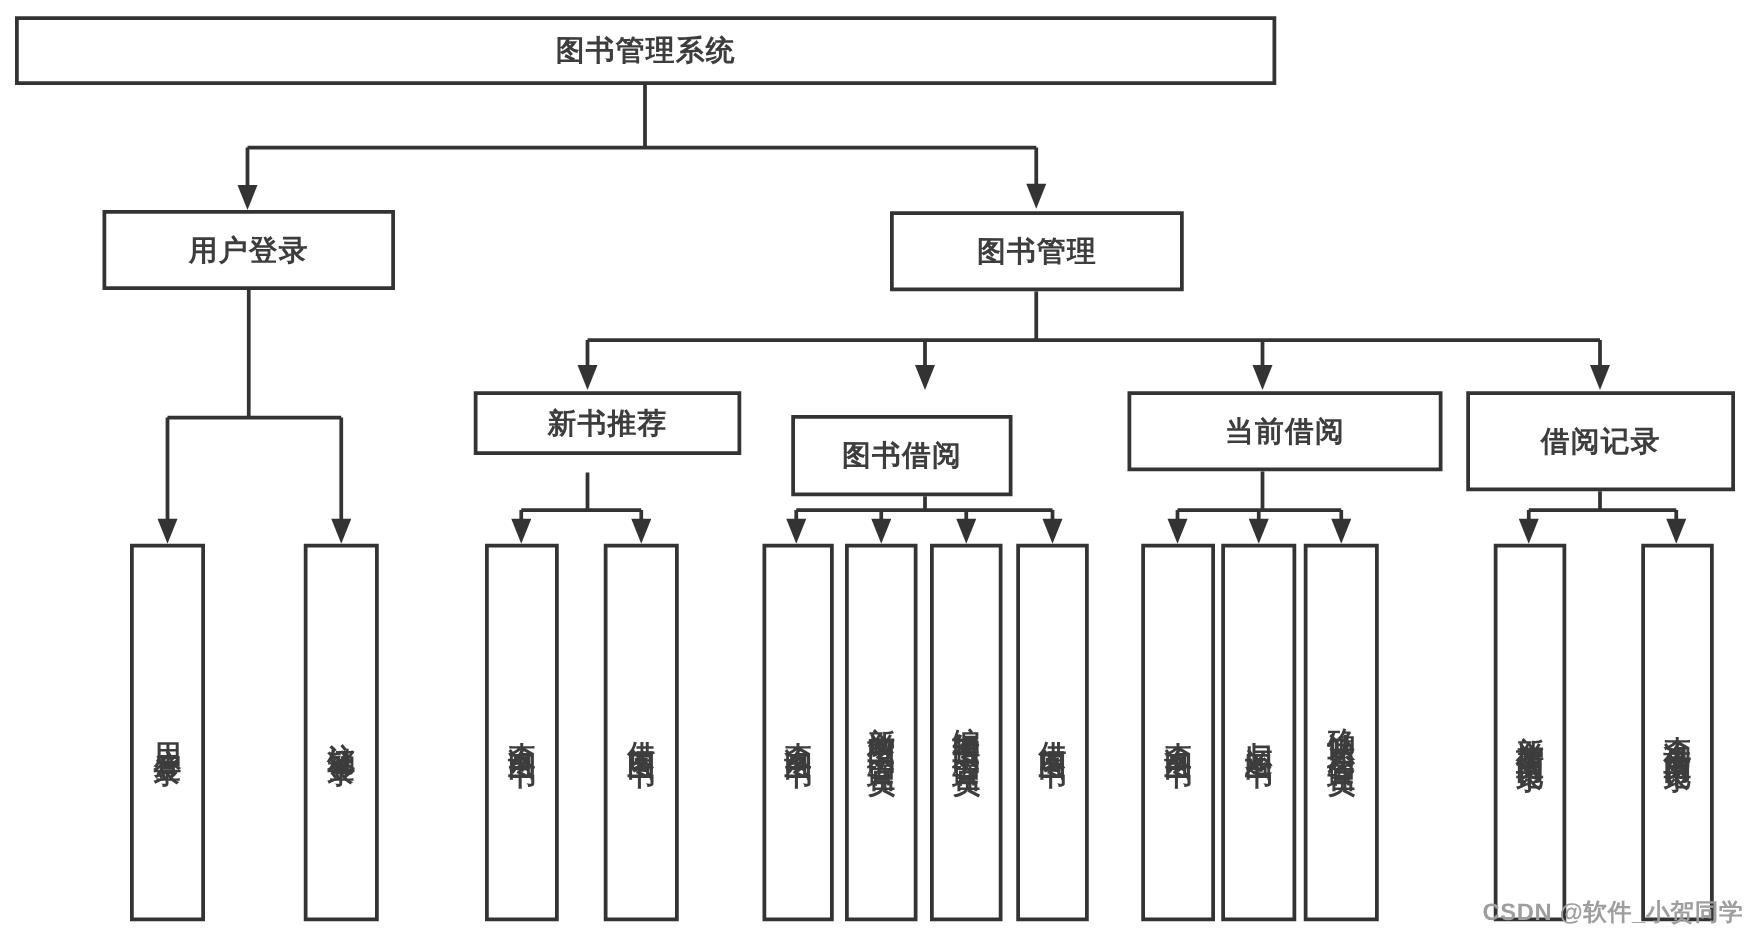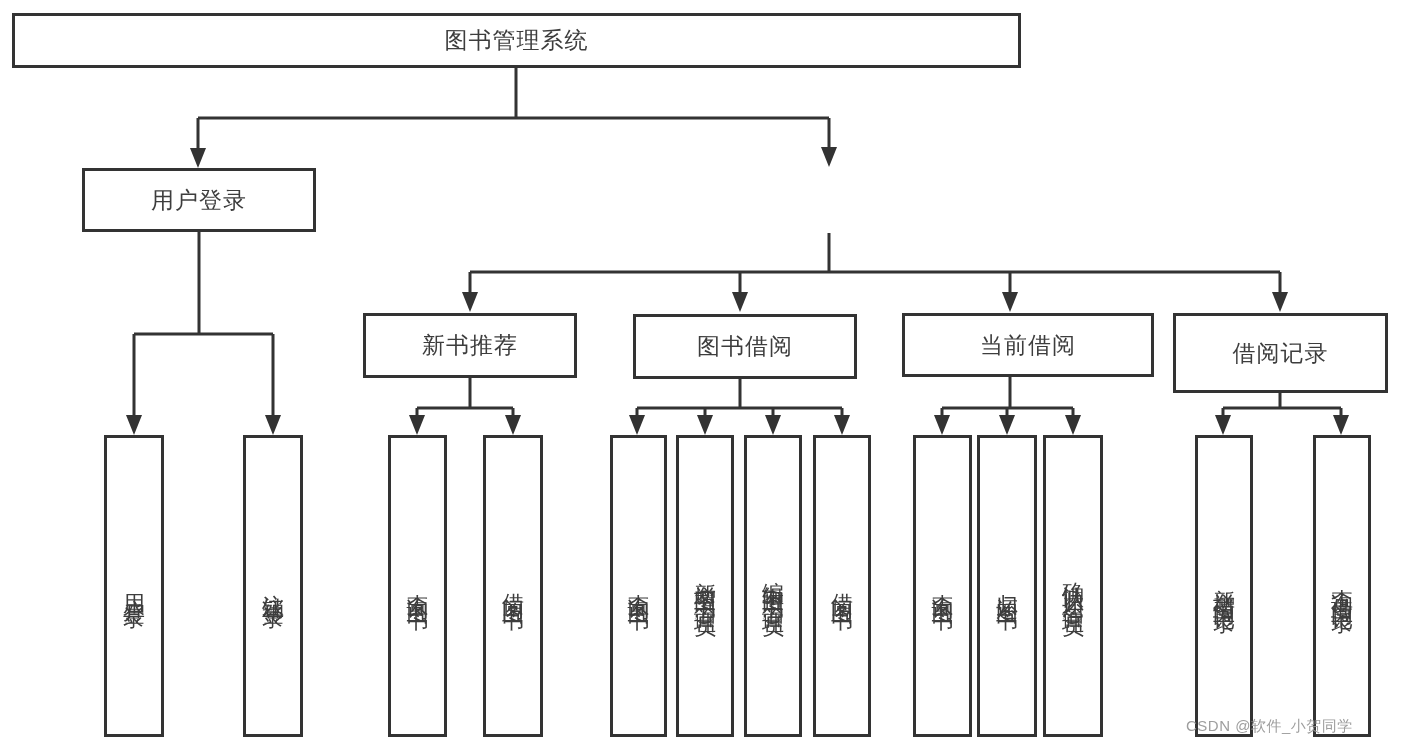--- a/index.html
+++ b/index.html
@@ -2,20 +2,21 @@
 <html><head>
 <meta charset="utf-8">
 <style>
   html,body{margin:0;padding:0;background:#ffffff;}
   #canvas{
     position:relative;
     width:1405px;height:747px;
     background:#ffffff;
     font-family:"Liberation Sans", sans-serif;
     overflow:hidden;
+    font-weight:bold;
   }
   #connectors{position:absolute;left:0;top:0;width:1405px;height:747px;}
   .node{
     position:absolute;
     box-sizing:border-box;
     border:3px solid #333333;
     background:#ffffff;
     display:flex;
     align-items:center;
     justify-content:center;
@@ -29,21 +30,21 @@
     text-orientation:mixed;
     font-size:22px;
     letter-spacing:5px;
     line-height:1;
     border-width:3px;
   }
   .watermark{
     position:absolute;
     left:1186px;top:717px;
     color:#9e9e9e;
-    font-size:15px;
+    font-size:19px;
     letter-spacing:0.5px;
     white-space:nowrap;
     z-index:10;
   }
   .stroke{stroke:#333333;stroke-width:3;fill:none;}
   .arrow{fill:#333333;stroke:none;}
 </style>
 </head>
 <body>
 
@@ -95,23 +96,24 @@
     <g>
       <path class="stroke" d="M1280 377 V408 M1223 408 H1341 M1223 408 V417 M1341 408 V417"></path>
       <polygon class="arrow" points="1215,415 1231,415 1223,435"></polygon>
       <polygon class="arrow" points="1333,415 1349,415 1341,435"></polygon>
     </g>
   </svg>
 
   <div class="node" style="left:12px;top:13px;width:1009px;height:55px;">图书管理系统</div>
 
   <div class="node" style="left:82px;top:168px;width:234px;height:64px;">用户登录</div>
+  <div class="node" style="left:712px;top:169px;width:235px;height:64px;">图书管理</div>
 
-  <div class="node" style="left:363px;top:313px;width:214px;height:65px;">新书推荐</div>
-  <div class="node" style="left:633px;top:314px;width:224px;height:65px;">图书借阅</div>
+  <div class="node" style="left:379px;top:313px;width:214px;height:51px;">新书推荐</div>
+  <div class="node" style="left:633px;top:332px;width:177px;height:65px;">图书借阅</div>
   <div class="node" style="left:902px;top:313px;width:252px;height:64px;">当前借阅</div>
   <div class="node" style="left:1173px;top:313px;width:215px;height:80px;">借阅记录</div>
 
   <div class="node leaf" style="left:104px;top:435px;width:60px;height:302px;">用户登录</div>
   <div class="node leaf" style="left:243px;top:435px;width:60px;height:302px;">注销登录</div>
 
   <div class="node leaf" style="left:388px;top:435px;width:59px;height:302px;">查询图书</div>
   <div class="node leaf" style="left:483px;top:435px;width:60px;height:302px;">借阅图书</div>
 
   <div class="node leaf" style="left:610px;top:435px;width:57px;height:302px;">查询图书</div>

